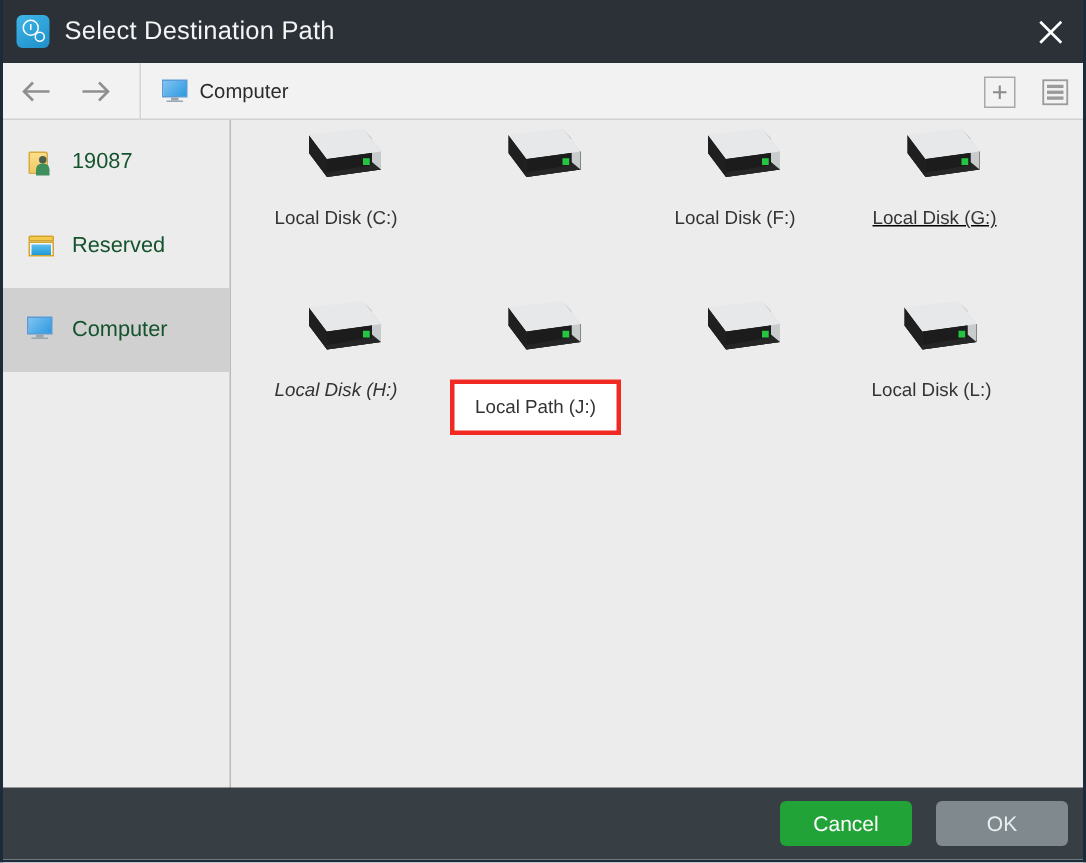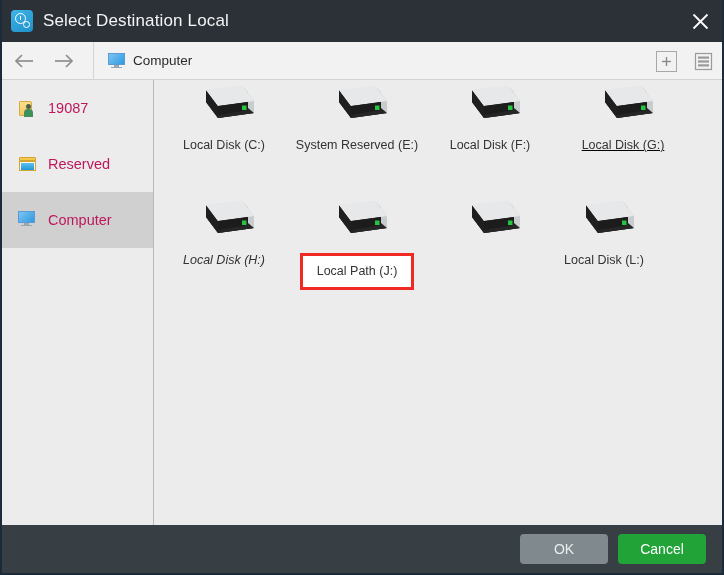--- a/index.html
+++ b/index.html
@@ -190,21 +190,21 @@
     align-items: center;
     padding-left: 16px;
     box-sizing: border-box;
     cursor: pointer;
   }
   .side-item.selected {
     background: #d0d0d0;
   }
   .side-label {
     font-size: 14.5px;
-    color: #be185d;
+    color: #14532d;
     margin-left: 10px;
   }
   .side-icon {
     width: 20px;
     height: 18px;
     position: relative;
     flex: 0 0 auto;
   }
 
   
@@ -340,21 +340,21 @@
 <body>
 
 <div class="window">
 
   <div class="titlebar">
     <div class="title-icon">
       <div class="ring"></div>
       <div class="hand"></div>
       <div class="cog"></div>
     </div>
-    <div class="title-text">Select Destination Local</div>
+    <div class="title-text">Select Destination Path</div>
     <div class="close-btn">
       <svg width="17" height="17" viewBox="0 0 17 17">
         <line x1="1.5" y1="1.5" x2="15.5" y2="15.5" stroke="#ffffff" stroke-width="1.8"></line>
         <line x1="15.5" y1="1.5" x2="1.5" y2="15.5" stroke="#ffffff" stroke-width="1.8"></line>
       </svg>
     </div>
   </div>
 
   <div class="toolbar">
     <div class="nav-arrow">
@@ -461,21 +461,20 @@
       <polygon points="14,18 26,34 62,29 62,17 26,22" fill="#3a3a3a"></polygon>
       <polygon points="26,22 62,17 62,29 26,34" fill="#2b2b2b"></polygon>
       <polygon points="14,6 26,22 26,34 14,18" fill="#1f1f1f"></polygon>
       <polygon points="26,22 62,17 62,29 26,34" fill="#262626"></polygon>
       <polygon points="50,2 62,17 62,29 56,24 56,8" fill="#c9cccd"></polygon>
       <polygon points="14,6 50,2 62,17 26,22" fill="#e6e8e9"></polygon>
       <polygon points="26,22 56,18 56,26 26,31" fill="#1c1c1c"></polygon>
       <rect x="50" y="21.5" width="4.5" height="4.5" fill="#25c441"></rect>
     </svg>
             </div>
-            <div class="drive-label">System Reserved (E:)</div>
           </div>
           <div class="drive" style="left: 268px; top: 4px;">
             <div class="drive-icon">
     <svg width="64" height="46" viewBox="0 0 64 46">
       <polygon points="14,6 50,2 62,17 26,22" fill="#e2e4e5"></polygon>
       <polygon points="14,6 26,22 26,34 14,18" fill="#3a3a3a"></polygon>
       <polygon points="14,18 26,34 62,29 62,17 26,22" fill="#3a3a3a"></polygon>
       <polygon points="26,22 62,17 62,29 26,34" fill="#2b2b2b"></polygon>
       <polygon points="14,6 26,22 26,34 14,18" fill="#1f1f1f"></polygon>
       <polygon points="26,22 62,17 62,29 26,34" fill="#262626"></polygon>
@@ -544,21 +543,21 @@
       <polygon points="26,22 62,17 62,29 26,34" fill="#2b2b2b"></polygon>
       <polygon points="14,6 26,22 26,34 14,18" fill="#1f1f1f"></polygon>
       <polygon points="26,22 62,17 62,29 26,34" fill="#262626"></polygon>
       <polygon points="50,2 62,17 62,29 56,24 56,8" fill="#c9cccd"></polygon>
       <polygon points="14,6 50,2 62,17 26,22" fill="#e6e8e9"></polygon>
       <polygon points="26,22 56,18 56,26 26,31" fill="#1c1c1c"></polygon>
       <rect x="50" y="21.5" width="4.5" height="4.5" fill="#25c441"></rect>
     </svg>
             </div>
           </div>
-          <div class="drive" style="left: 382px; top: 119px;">
+          <div class="drive" style="left: 399px; top: 119px;">
             <div class="drive-icon">
     <svg width="64" height="46" viewBox="0 0 64 46">
       <polygon points="14,6 50,2 62,17 26,22" fill="#e2e4e5"></polygon>
       <polygon points="14,6 26,22 26,34 14,18" fill="#3a3a3a"></polygon>
       <polygon points="14,18 26,34 62,29 62,17 26,22" fill="#3a3a3a"></polygon>
       <polygon points="26,22 62,17 62,29 26,34" fill="#2b2b2b"></polygon>
       <polygon points="14,6 26,22 26,34 14,18" fill="#1f1f1f"></polygon>
       <polygon points="26,22 62,17 62,29 26,34" fill="#262626"></polygon>
       <polygon points="50,2 62,17 62,29 56,24 56,8" fill="#c9cccd"></polygon>
       <polygon points="14,6 50,2 62,17 26,22" fill="#e6e8e9"></polygon>
@@ -567,17 +566,17 @@
     </svg>
             </div>
             <div class="drive-label">Local Disk (L:)</div>
           </div>
         </div>
     </div>
 
   </div>
 
   <div class="footer">
+    <button class="btn btn-cancel">Cancel</button>
     <button class="btn btn-ok">OK</button>
-    <button class="btn btn-cancel">Cancel</button>
   </div>
 
 </div>
 
 </body></html>

